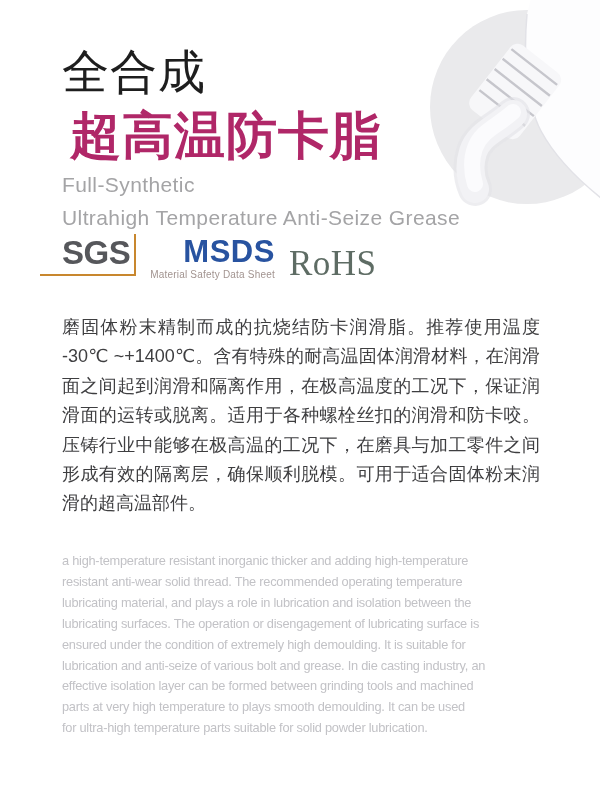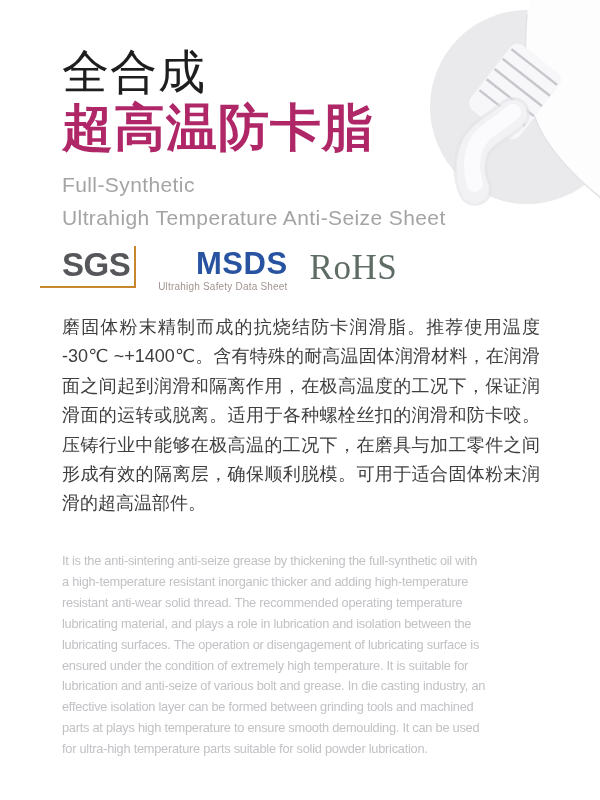--- a/index.html
+++ b/index.html
@@ -16,52 +16,52 @@
   .photo-wrap{
     position:absolute;top:0;right:0;width:185px;height:215px;
   }
   
   .title-cn{
     position:absolute;left:62px;top:44px;margin:0;
     font-size:47px;line-height:56px;font-weight:500;
     color:#1e1e1e;letter-spacing:1px;
   }
   .subtitle-cn{
-    position:absolute;left:62px;top:98px;margin:0;
+    position:absolute;left:62px;top:98px;margin:8px;
     font-size:51px;line-height:60px;font-weight:700;
     color:#b02768;letter-spacing:1px;
   }
   .en-title{
     position:absolute;left:62px;top:168px;
     font-size:21px;line-height:33px;
     color:#a4a4a6;letter-spacing:0.4px;font-weight:500;
   }
   
   .certs{
-    position:absolute;left:40px;top:246px;
-    display:flex;align-items:flex-start;gap:22px;
+    position:absolute;left:40px;top:234px;
+    display:flex;align-items:flex-start;gap:14px;
   }
   .sgs{
     border-bottom:2px solid #c8872e;
     border-right:2px solid #c8872e;
     padding:2px 4px 5px 22px;
     font-size:33px;line-height:33px;font-weight:700;
     color:#56575b;letter-spacing:-0.5px;
   }
   .msds{margin-top:3px;text-align:right;}
   .msds-main{
     font-size:31px;line-height:30px;font-weight:700;
     color:#2853a0;letter-spacing:0.5px;
   }
   .msds-sub{
     font-size:10px;line-height:11px;color:#a29490;
     letter-spacing:0.2px;margin-top:2px;white-space:nowrap;
   }
   .rohs{
-    margin-top:4px;
+    margin-top:12px;
     font-family:"Liberation Serif","DejaVu Serif",serif;
     font-size:35px;line-height:36px;font-weight:400;
     color:#5e6c64;letter-spacing:0.5px;
   }
   
   .desc-cn{
     position:absolute;left:62px;top:313px;width:478px;
     font-size:18px;color:#3e3e40;font-weight:400;
   }
   .cn-line{
@@ -104,50 +104,49 @@
       <path d="M 98,114 C 80,130 64,134 58,152 C 53,168 56,180 60,189" fill="none" stroke="#f2f2f5" stroke-width="28" stroke-linecap="round"></path>
       <path d="M 98,112 C 81,127 66,131 60,148 C 55,162 57,174 60,184" fill="none" stroke="#fbfbfd" stroke-width="16" stroke-linecap="round"></path>
     </svg>
   </div>
 
   <h1 class="title-cn">全合成</h1>
   <h2 class="subtitle-cn">超高温防卡脂</h2>
 
   <div class="en-title">
     <div>Full-Synthetic</div>
-    <div>Ultrahigh Temperature Anti-Seize Sheet</div>
+    <div>Ultrahigh Temperature Anti-Seize Grease</div>
   </div>
 
   <div class="certs">
     <div class="sgs">
       <span>SGS</span>
     </div>
     <div class="msds">
       <div class="msds-main">MSDS</div>
-      <div class="msds-sub">Ultrahigh Safety Data Sheet</div>
+      <div class="msds-sub">Material Safety Data Sheet</div>
     </div>
     <div class="rohs">RoHS</div>
   </div>
 
   <div class="desc-cn">
     <div class="cn-line">磨固体粉末精制而成的抗烧结防卡润滑脂。推荐使用温度</div>
     <div class="cn-line">-30℃ ~+1400℃。含有特殊的耐高温固体润滑材料，在润滑</div>
     <div class="cn-line">面之间起到润滑和隔离作用，在极高温度的工况下，保证润</div>
     <div class="cn-line">滑面的运转或脱离。适用于各种螺栓丝扣的润滑和防卡咬。</div>
     <div class="cn-line">压铸行业中能够在极高温的工况下，在磨具与加工零件之间</div>
     <div class="cn-line">形成有效的隔离层，确保顺利脱模。可用于适合固体粉末润</div>
     <div class="cn-line plain">滑的超高温部件。</div>
   </div>
 
   <div class="desc-en">
-    <div class="en-line">It is the anti-sintering anti-seize grease by thickening the full-synthetic oil with</div>
     <div class="en-line">a high-temperature resistant inorganic thicker and adding high-temperature</div>
     <div class="en-line">resistant anti-wear solid thread. The recommended operating temperature</div>
     <div class="en-line">lubricating material, and plays a role in lubrication and isolation between the</div>
     <div class="en-line">lubricating surfaces. The operation or disengagement of lubricating surface is</div>
-    <div class="en-line">ensured under the condition of extremely high temperature. It is suitable for</div>
+    <div class="en-line">ensured under the condition of extremely high demoulding. It is suitable for</div>
     <div class="en-line">lubrication and anti-seize of various bolt and grease. In die casting industry, an</div>
     <div class="en-line">effective isolation layer can be formed between grinding tools and machined</div>
-    <div class="en-line">parts at plays high temperature to ensure smooth demoulding. It can be used</div>
+    <div class="en-line">parts at very high temperature to plays smooth demoulding. It can be used</div>
     <div class="en-line">for ultra-high temperature parts suitable for solid powder lubrication.</div>
   </div>
 
 </div>
 
 </body></html>

